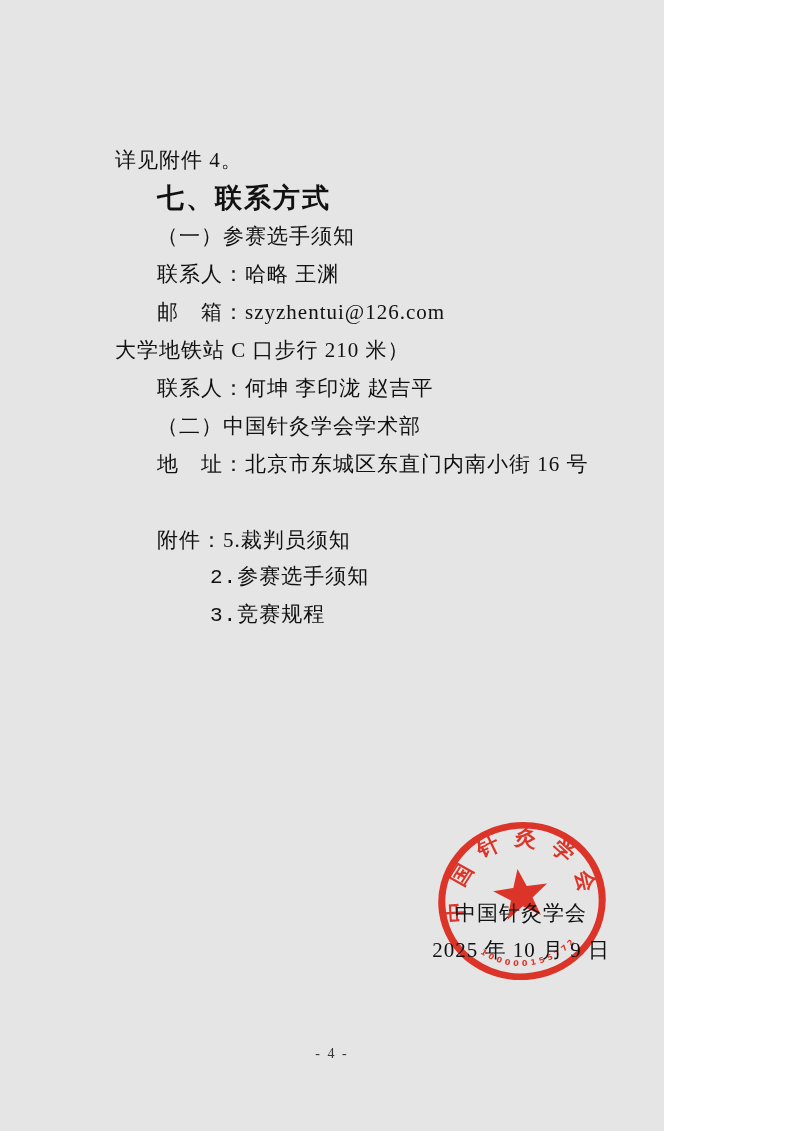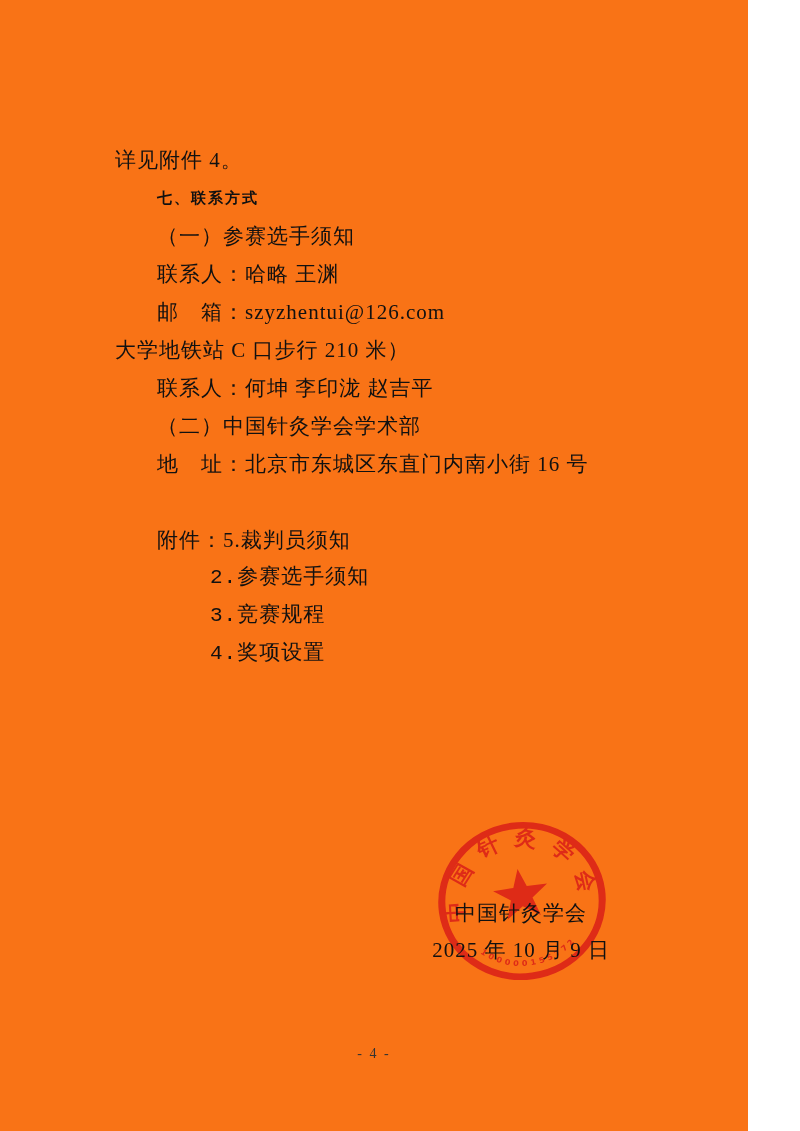--- a/index.html
+++ b/index.html
@@ -1,38 +1,38 @@
 <!DOCTYPE html>
 <html><head>
 <meta charset="utf-8">
 <style>
   html,body{margin:0;padding:0;background:#ffffff;}
   .page{
     position:relative;
-    width:748px;height:1131px;
-    background:#f97316;
+    width:664px;height:1131px;
+    background:#e5e5e5;
     overflow:hidden;
     font-family:"Liberation Serif","DejaVu Serif",serif;
     color:#111111;
   }
   .body-text{
     position:absolute;
     top:141px;left:115px;right:95px;
     font-size:21px;
     line-height:38px;
     letter-spacing:1px;
   }
   .line{height:38px;white-space:nowrap;}
   .blank{height:38px;}
   .ind{padding-left:42px;}
   .ind-list{padding-left:95px;font-family:Liberation Mono, monospace;}
   .heading{
     font-family:"Liberation Sans","DejaVu Sans",sans-serif;
     font-weight:700;
-    font-size:15px;
+    font-size:27px;
     letter-spacing:2px;
   }
   .seal-wrap{
     position:absolute;
     left:436px;top:820px;
     width:172px;height:162px;
     z-index:1;
     transform:rotate(-8deg);
     opacity:0.92;
   }
@@ -84,21 +84,20 @@
 
     <div class="line ind">联系人：何坤 李印泷 赵吉平</div>
     <div class="line ind">（二）中国针灸学会学术部</div>
     <div class="line ind">地　址：北京市东城区东直门内南小街 16 号</div>
 
     <div class="blank"></div>
 
     <div class="line ind">附件：5.裁判员须知</div>
     <div class="line ind-list">2.参赛选手须知</div>
     <div class="line ind-list">3.竞赛规程</div>
-    <div class="line ind-list">4.奖项设置</div>
   </div>
 
   <div class="seal-wrap">
     <svg width="172" height="162" viewBox="0 0 180 180" preserveAspectRatio="none">
       <circle cx="90" cy="90" r="84" fill="none" stroke-width="7.5" stroke="#dc2518"></circle>
       <polygon points="90,54 97.1,74.3 118.5,74.7 101.4,87.7 107.6,108.3 90,96 72.4,108.3 78.6,87.7 61.5,74.7 82.9,74.3" fill="#dc2518"></polygon>
       <defs>
         <path id="ringTextPath" d="M 33.8,116.2 A 62,62 0 1 1 146.2,116.2" fill="none"></path>
         <path id="serialPath" d="M 34.8,136.3 A 72,72 0 0 0 145.2,136.3" fill="none"></path>
       </defs>

